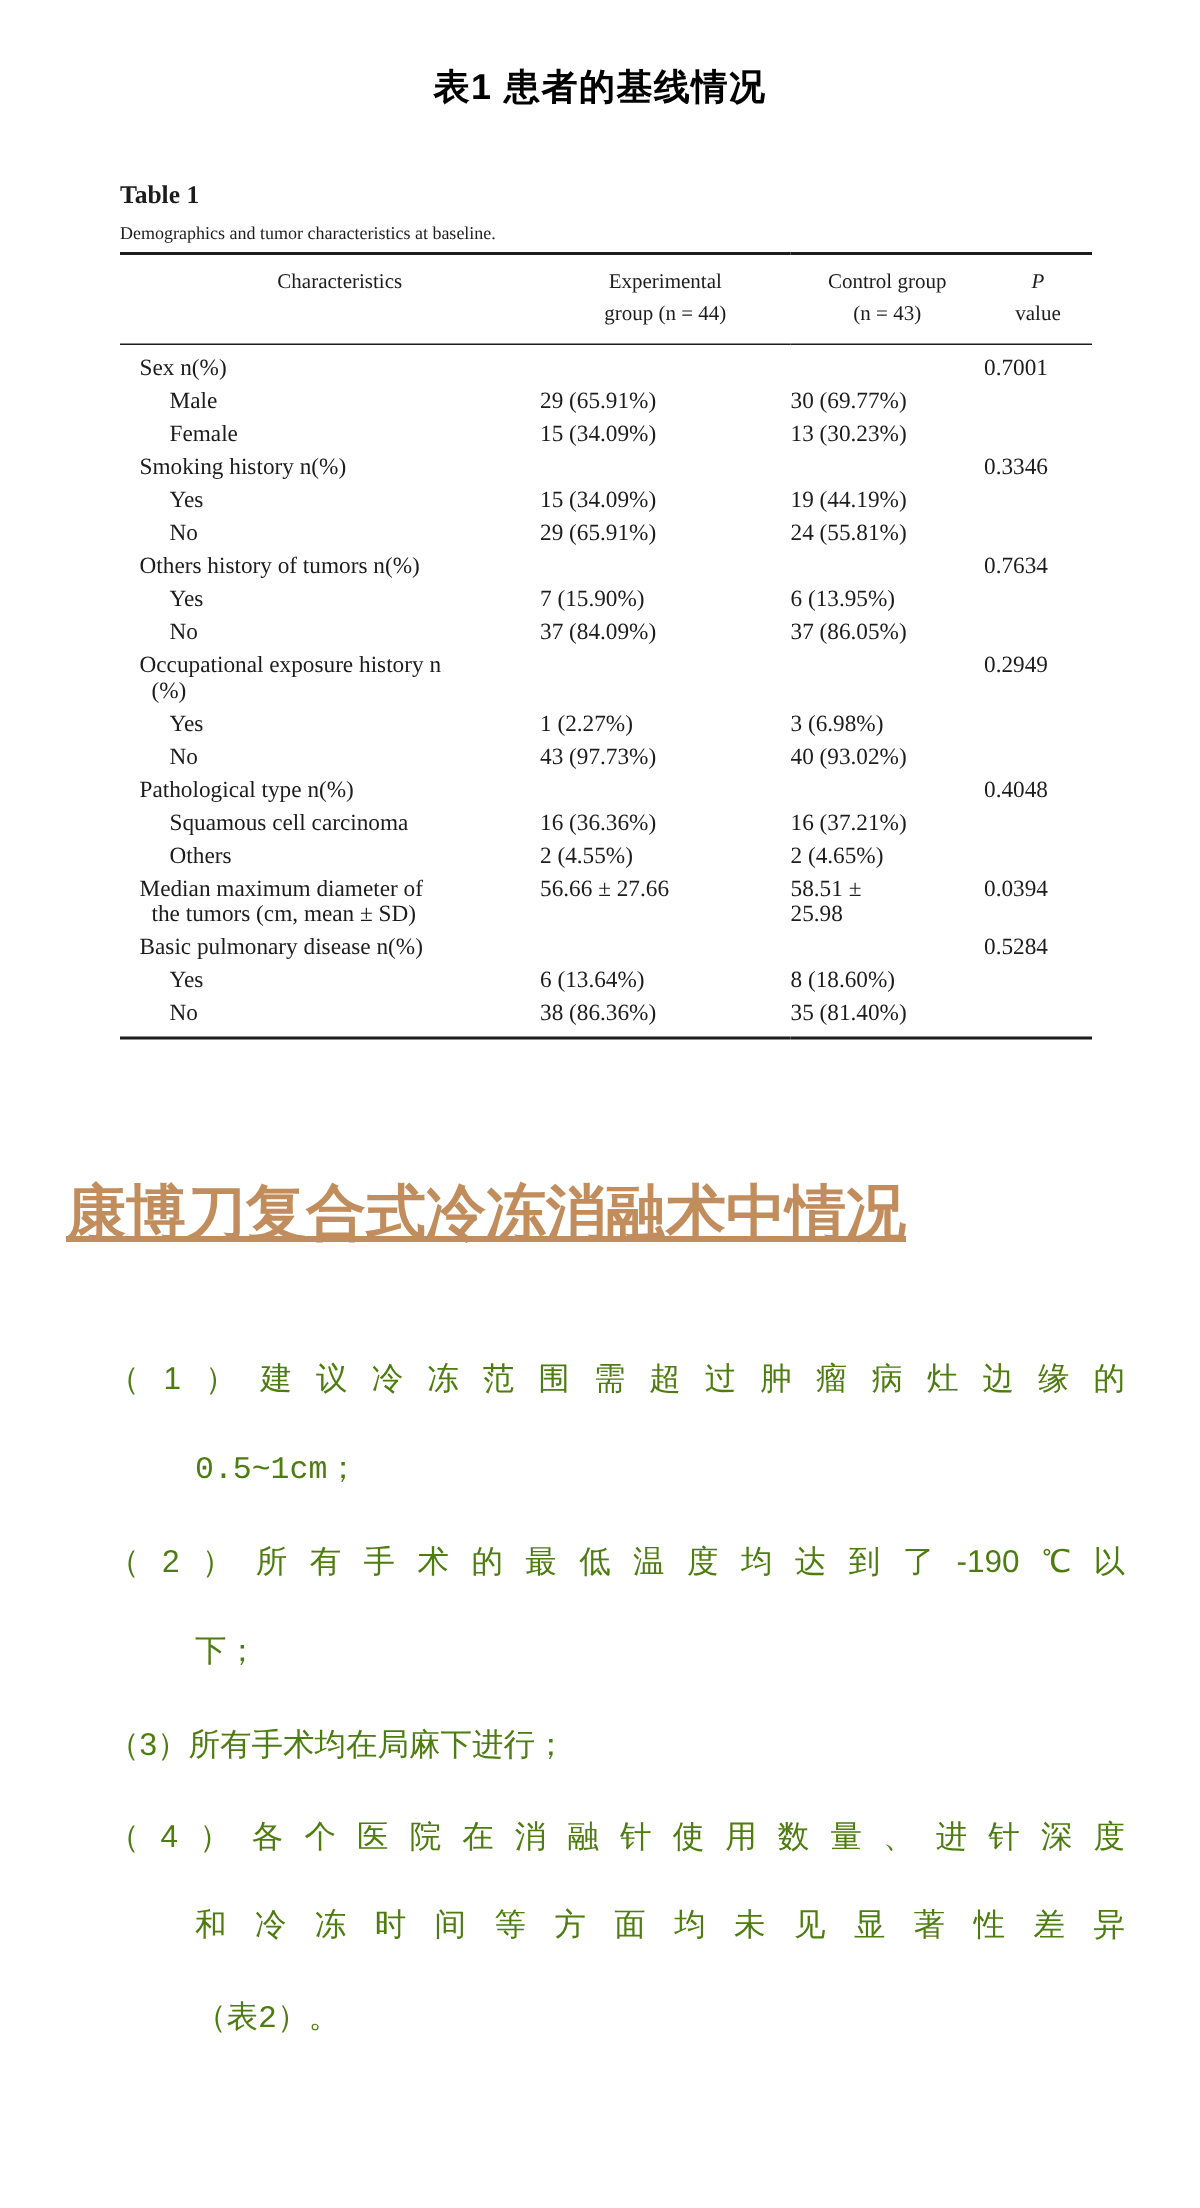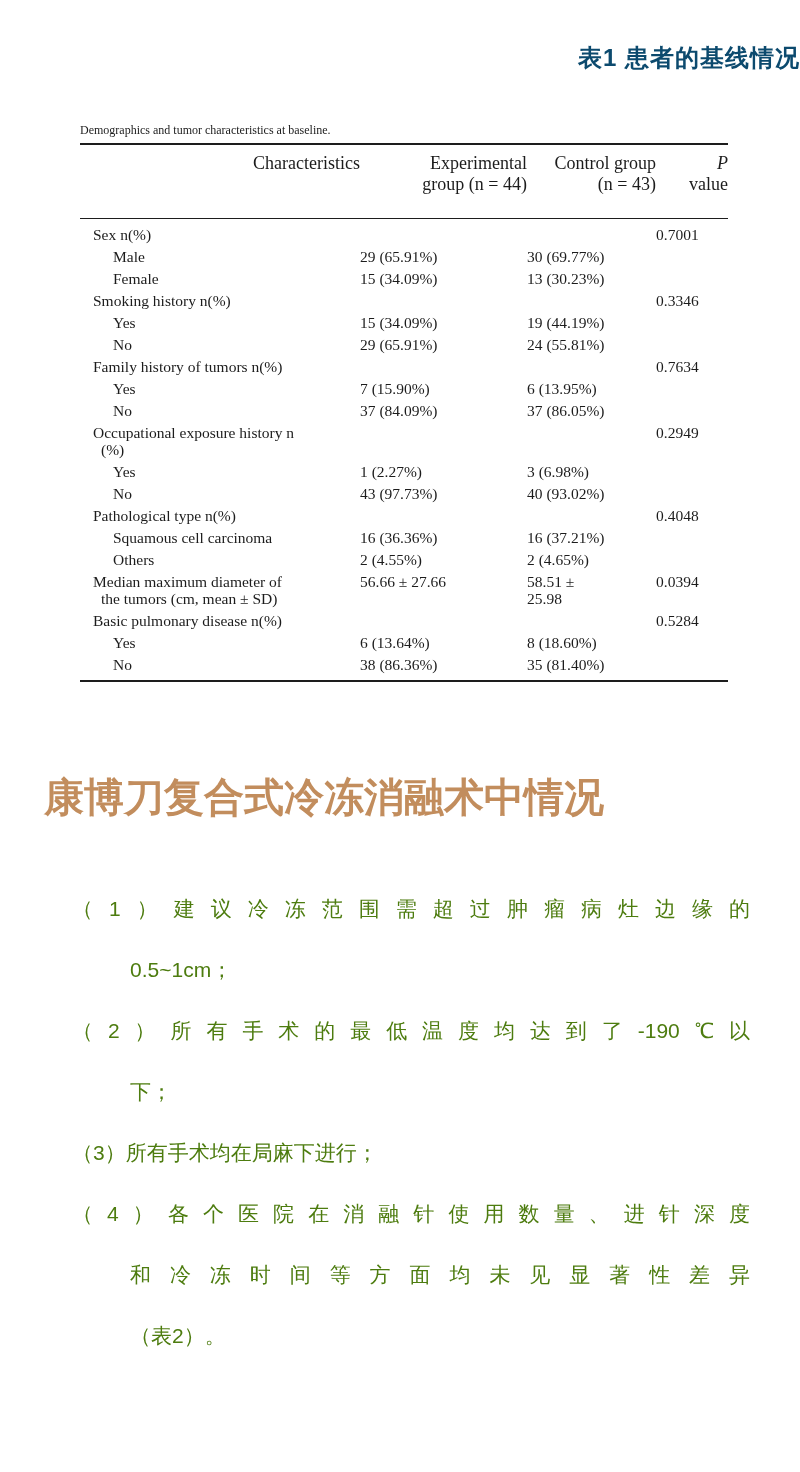--- a/index.html
+++ b/index.html
@@ -9,25 +9,25 @@
     width: 800px;
     height: 1472px;
     background: #ffffff;
     overflow: hidden;
     font-family: "Liberation Sans", sans-serif;
   }
 
   
   .section-title {
     padding-top: 42px;
-    text-align: right;
+    text-align: center;
     font-size: 24px;
     font-weight: bold;
     letter-spacing: 1px;
-    color: #0c4a6e;
+    color: #000000;
     font-family: "Liberation Sans", sans-serif;
   }
 
   
   .table-block {
     margin: 46px 72px 0 80px;
     width: 648px;
     font-family: "Liberation Serif", serif;
     color: #1c1c1c;
     filter: blur(0.25px);
@@ -40,26 +40,26 @@
     border-collapse: collapse;
     table-layout: fixed;
     border-top: 2px solid #1d1d1d;
     border-bottom: 2px solid #1d1d1d;
   }
   table.baseline col.c1 { width: 280px; }
   table.baseline col.c2 { width: 167px; }
   table.baseline col.c3 { width: 129px; }
   table.baseline col.c4 { width: 72px; }
   table.baseline th {
-    text-align: right;
+    text-align: center;
     vertical-align: top;
     font-weight: normal;
-    font-size: 18px;
+    font-size: 14px;
     line-height: 21px;
-    padding: 8px 0 23px 0;
+    padding: 8px 0 9px 0;
     border-bottom: 1px solid #1d1d1d;
     white-space: pre-line;
   }
   table.baseline th.first { padding-left: 13px; }
   table.baseline th i { font-style: italic; }
   table.baseline td {
     vertical-align: top;
     font-size: 15.5px;
     line-height: 17px;
     padding: 2.5px 0;
@@ -71,47 +71,49 @@
   td.lbl.ind  { padding-left: 33px; }
 
   
   .heading {
     margin: 92px 0 0 44px;
     font-size: 40px;
     line-height: 48px;
     font-weight: bold;
     color: #c28d5d;
     font-family: "Liberation Serif", "DejaVu Serif", serif;
+    text-decoration: underline;
   }
 
   
   .bullet-list {
     margin: 56px 52px 0 72px;
     width: 678px;
     font-size: 21px;
     line-height: 61px;
     color: #4d7c0f;
     font-weight: 400;
     font-family: "Liberation Sans", sans-serif;
   }
   .bullet-list .line {
     text-align: justify;
     text-justify: inter-character;
   }
   .bullet-list .line.stretch { text-align-last: justify; }
-  .bullet-list .line.cont { padding-left: 58px; }
+  .bullet-list .line.cont { padding-left: 58px; font-family: Liberation Mono, monospace; }
 </style>
 </head>
 <body>
 
 <div class="page">
 
   <div class="section-title">表1 患者的基线情况</div>
 
   <div class="table-block">
+    <div class="table-label">Table 1</div>
     <div class="table-caption">Demographics and tumor characteristics at baseline.</div>
     <table class="baseline">
       <colgroup>
         <col class="c1">
           <col class="c2">
           <col class="c3">
           <col class="c4">
       </colgroup>
       <thead>
         <tr>
@@ -155,21 +157,21 @@
             <td>19 (44.19%)</td>
             <td></td>
           </tr>
           <tr>
             <td class="lbl ind">No</td>
             <td>29 (65.91%)</td>
             <td>24 (55.81%)</td>
             <td></td>
           </tr>
           <tr>
-            <td class="lbl hang">Family history of tumors n(%)</td>
+            <td class="lbl hang">Others history of tumors n(%)</td>
             <td></td>
             <td></td>
             <td>0.7634</td>
           </tr>
           <tr>
             <td class="lbl ind">Yes</td>
             <td>7 (15.90%)</td>
             <td>6 (13.95%)</td>
             <td></td>
           </tr>

